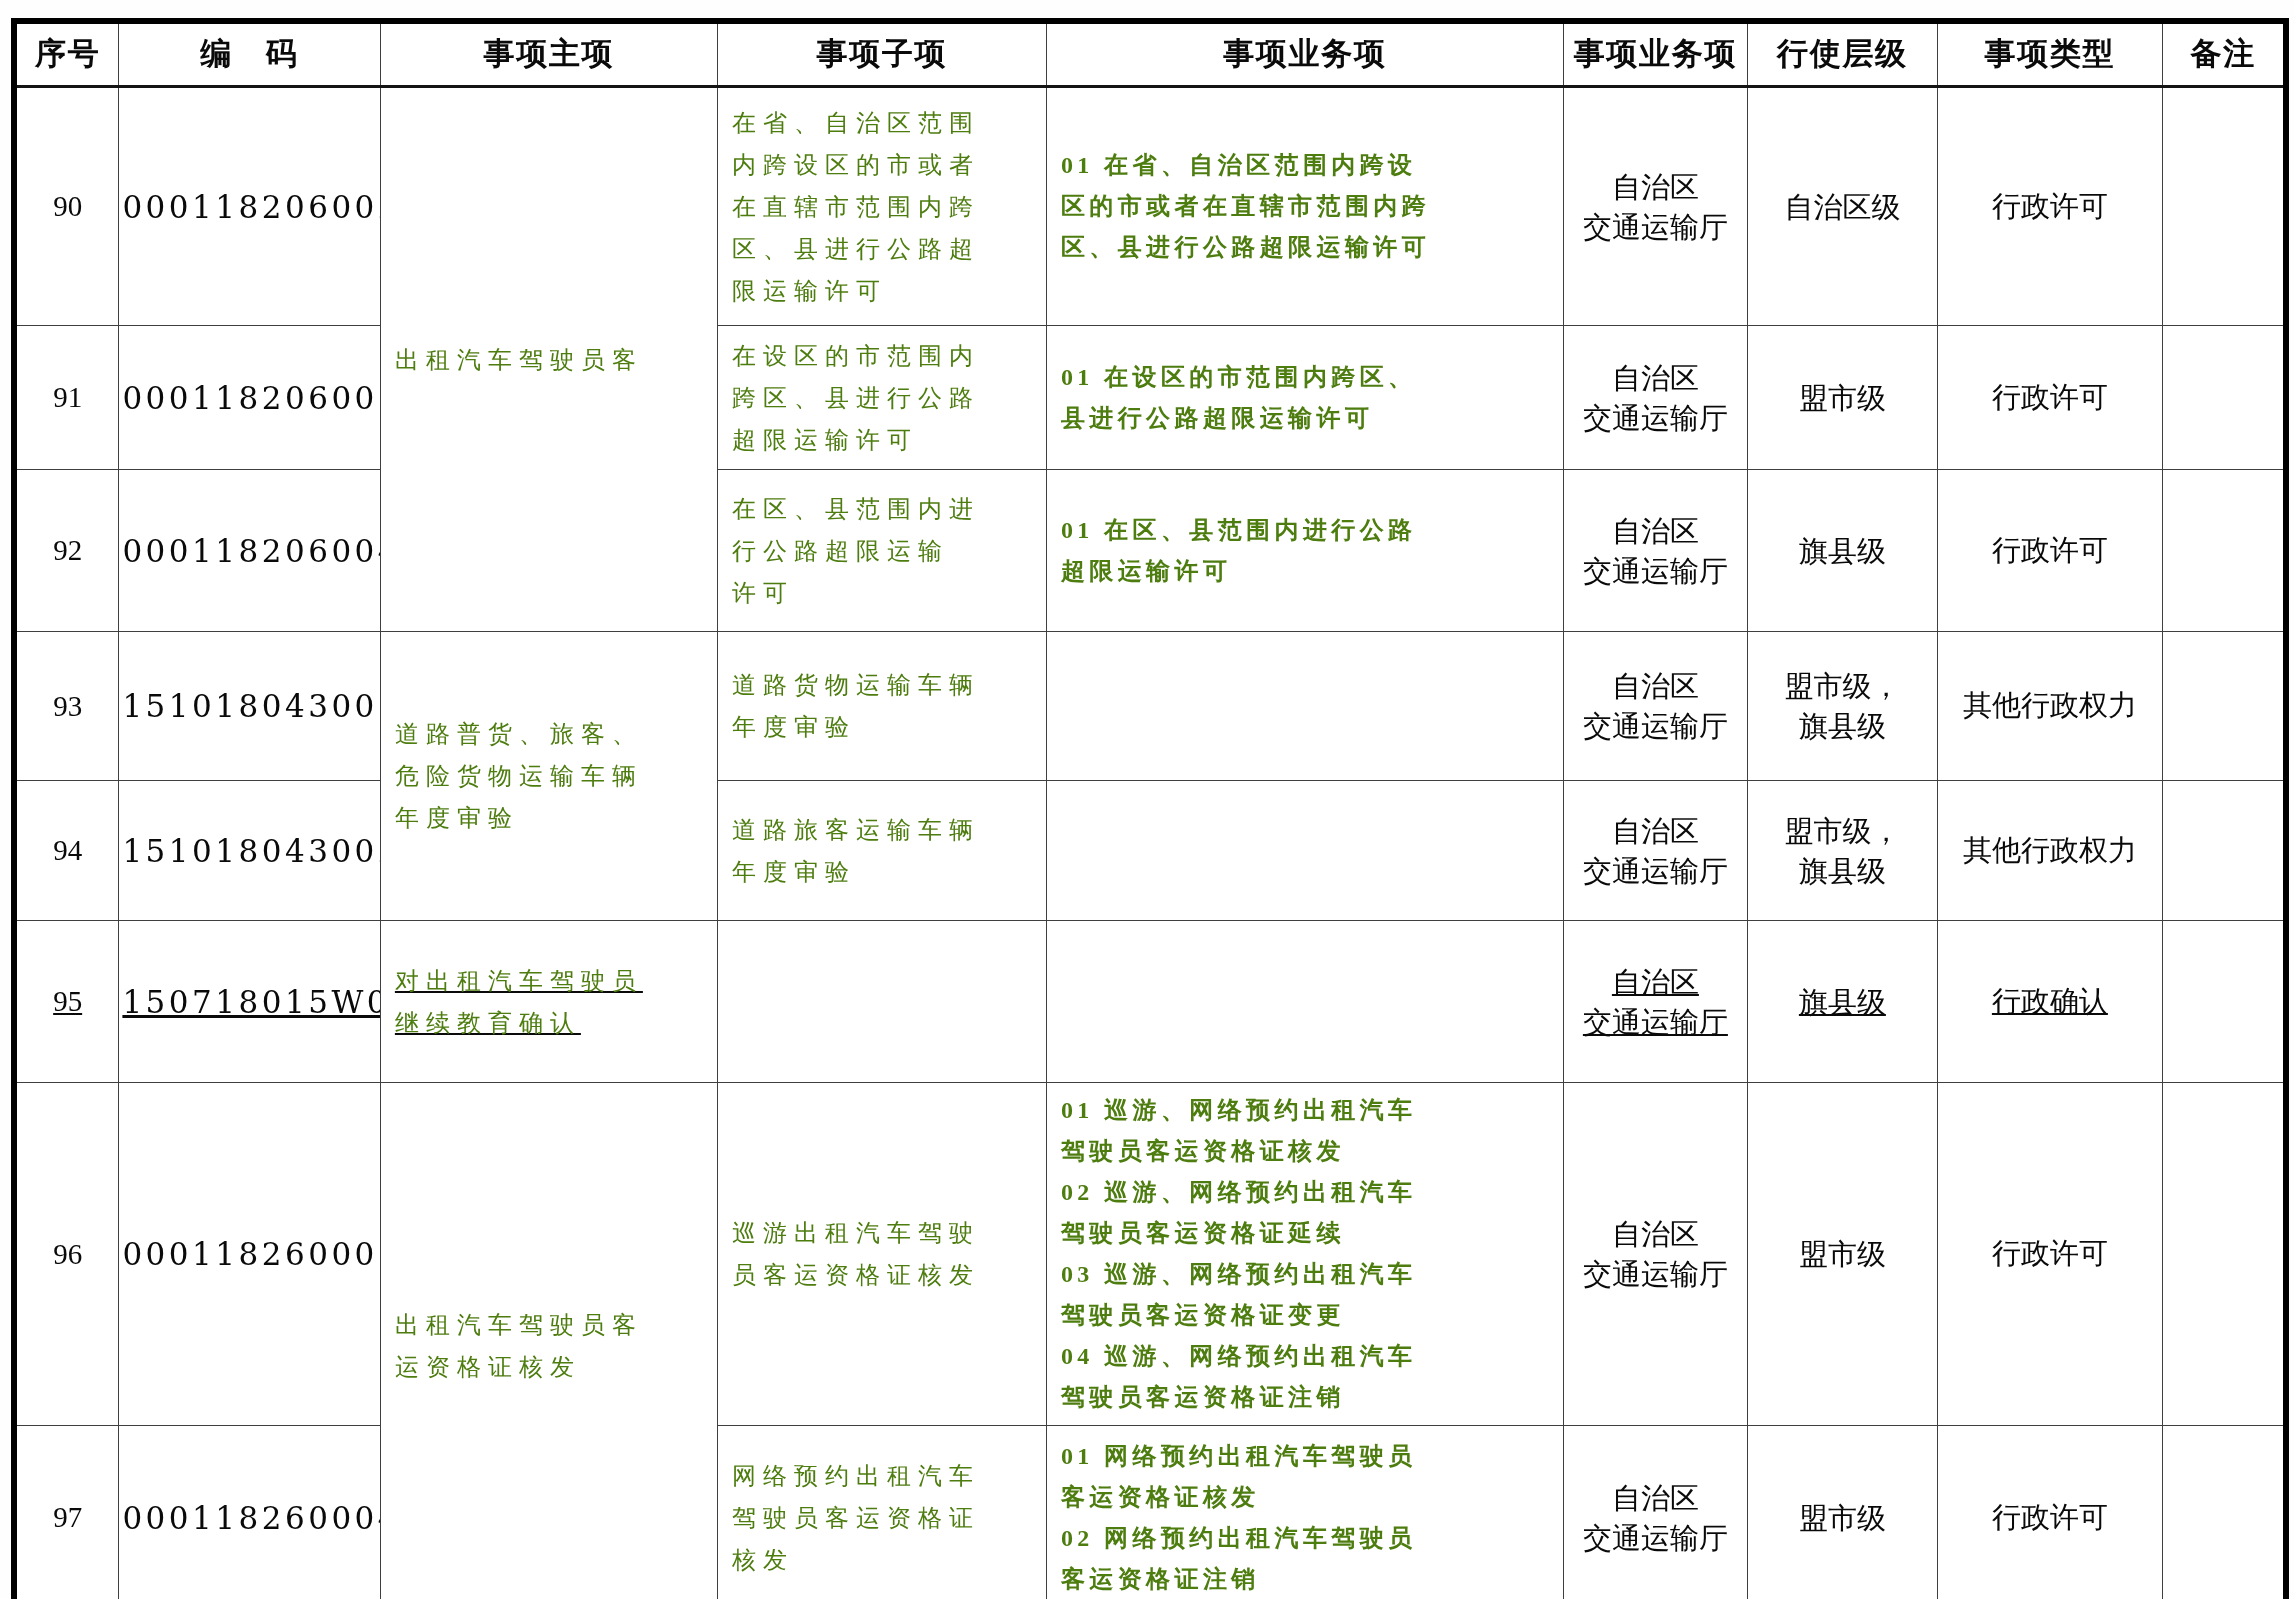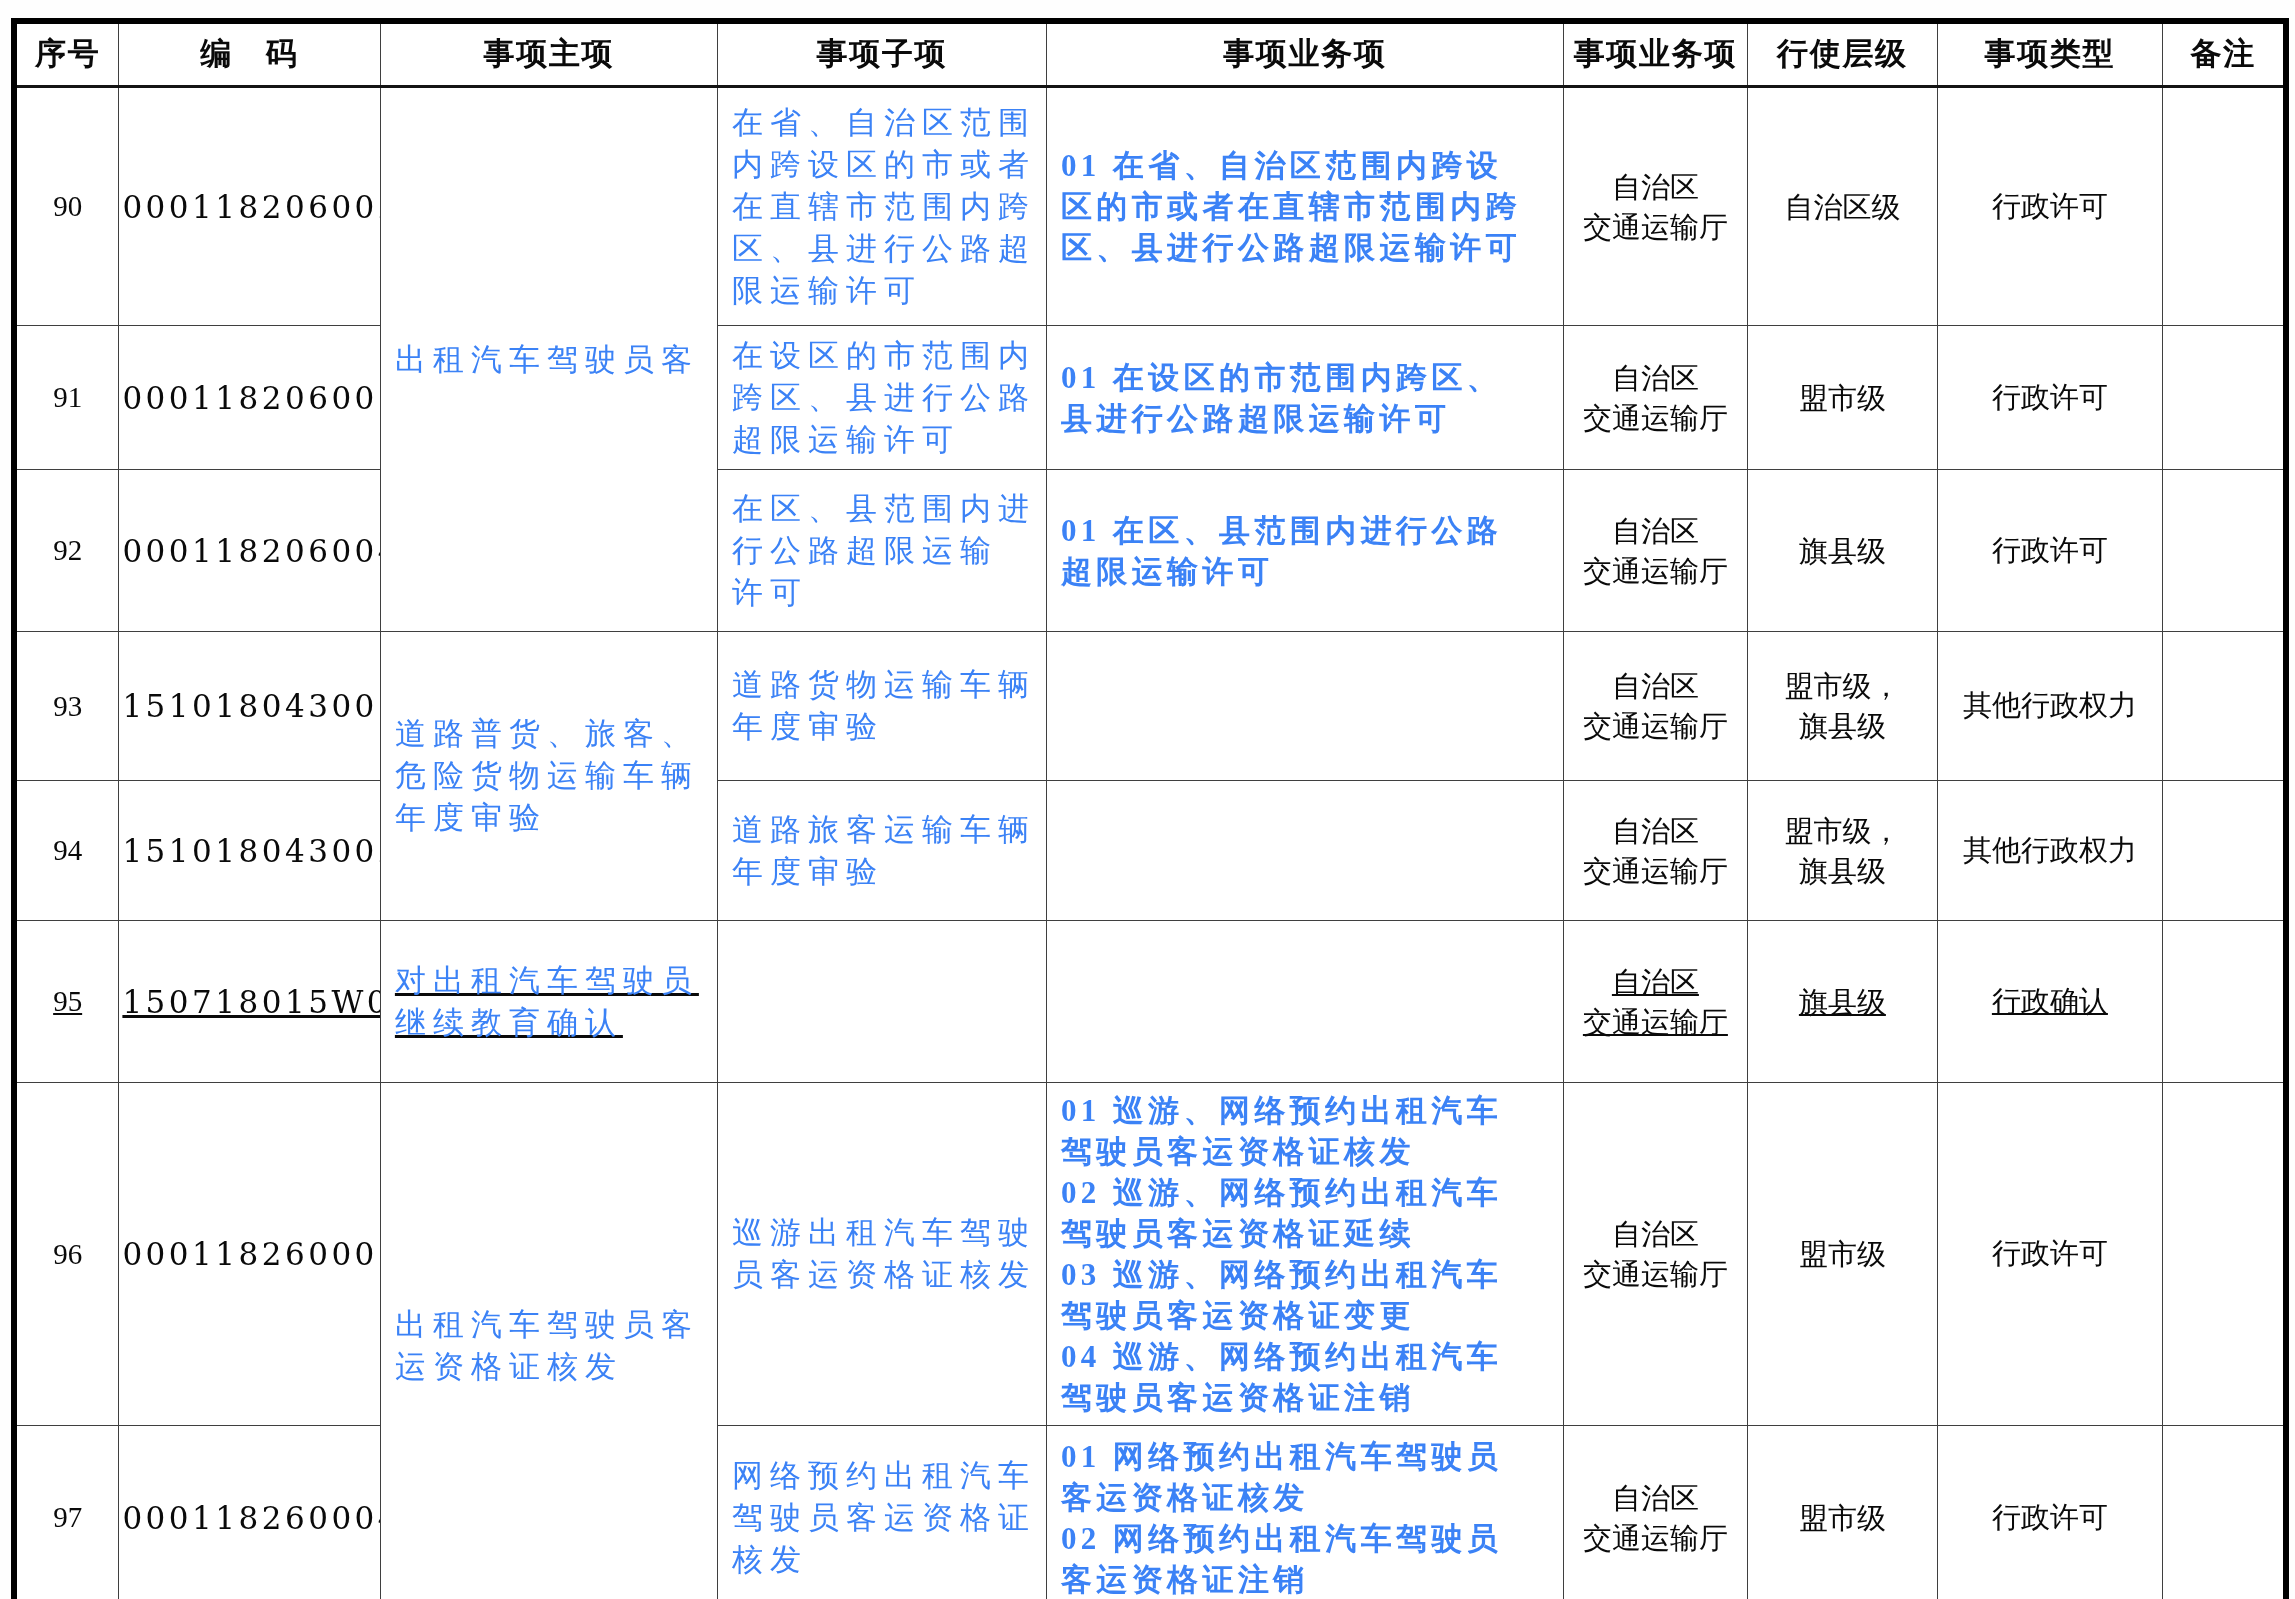--- a/index.html
+++ b/index.html
@@ -39,22 +39,22 @@
   tr.r7 { height: 187px; }
 
   td { font-size: 29px; vertical-align: middle; }
 
   td.c { text-align: center; padding: 0 3.5px; }
   td.code { font-family: "DejaVu Serif", serif; font-size: 31px; letter-spacing: 3.5px; }
 
   td.blk { padding: 7px 5.2px 7px 14px; text-align: left; }
   td.blk .txt {
     white-space: pre-line;
-    font-size: 31px; line-height: 42px; letter-spacing: 7px;
-    color: #3b82f6;
+    font-size: 24px; line-height: 42px; letter-spacing: 7px;
+    color: #4d7c0f;
   }
   td.biz .txt { letter-spacing: 4.4px; line-height: 41px; font-weight: bold; }
 
   td.c .pre { white-space: pre-line; line-height: 40px; }
 </style>
 </head>
 <body>
 
 <div class="page">
   <table class="items">

